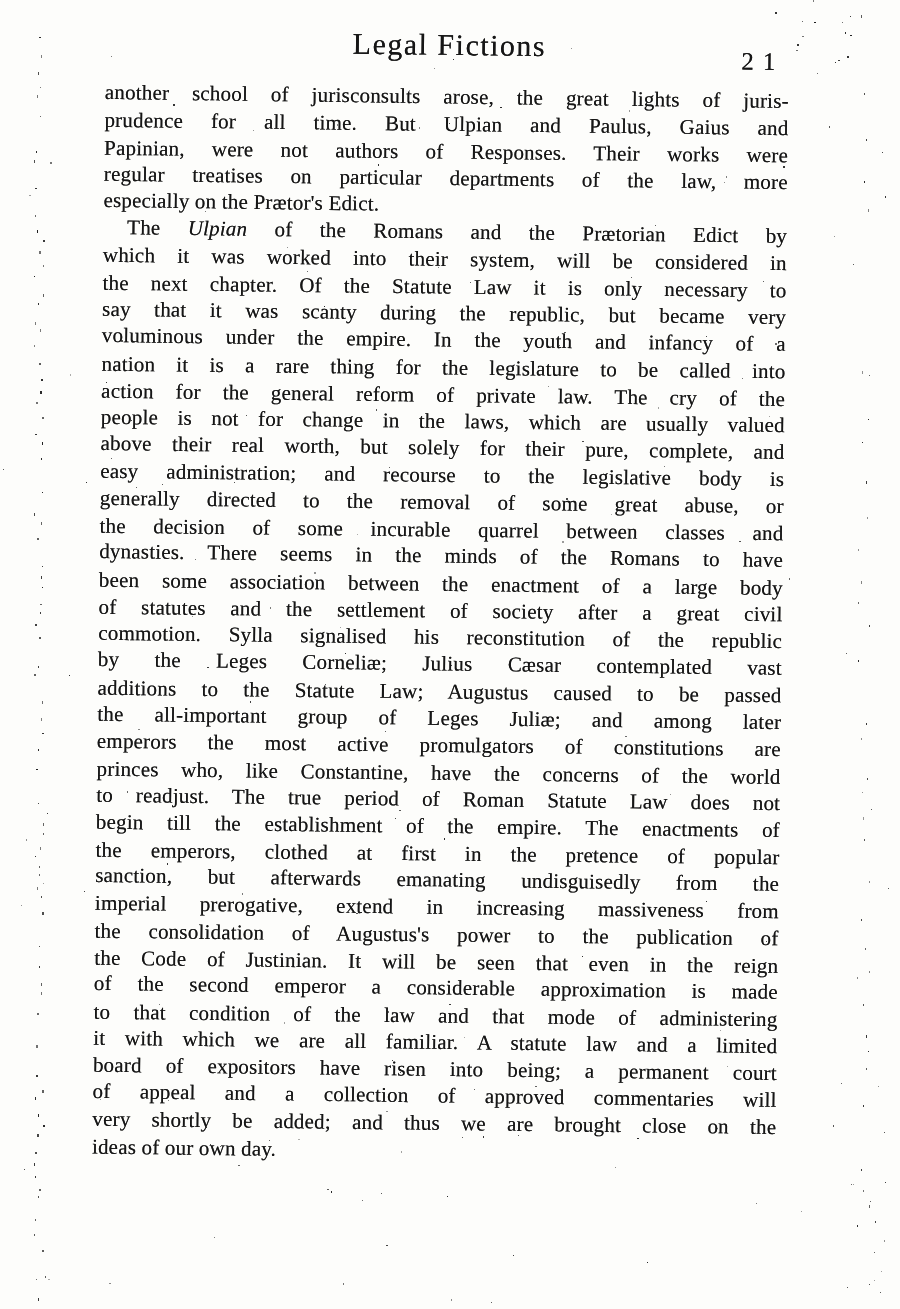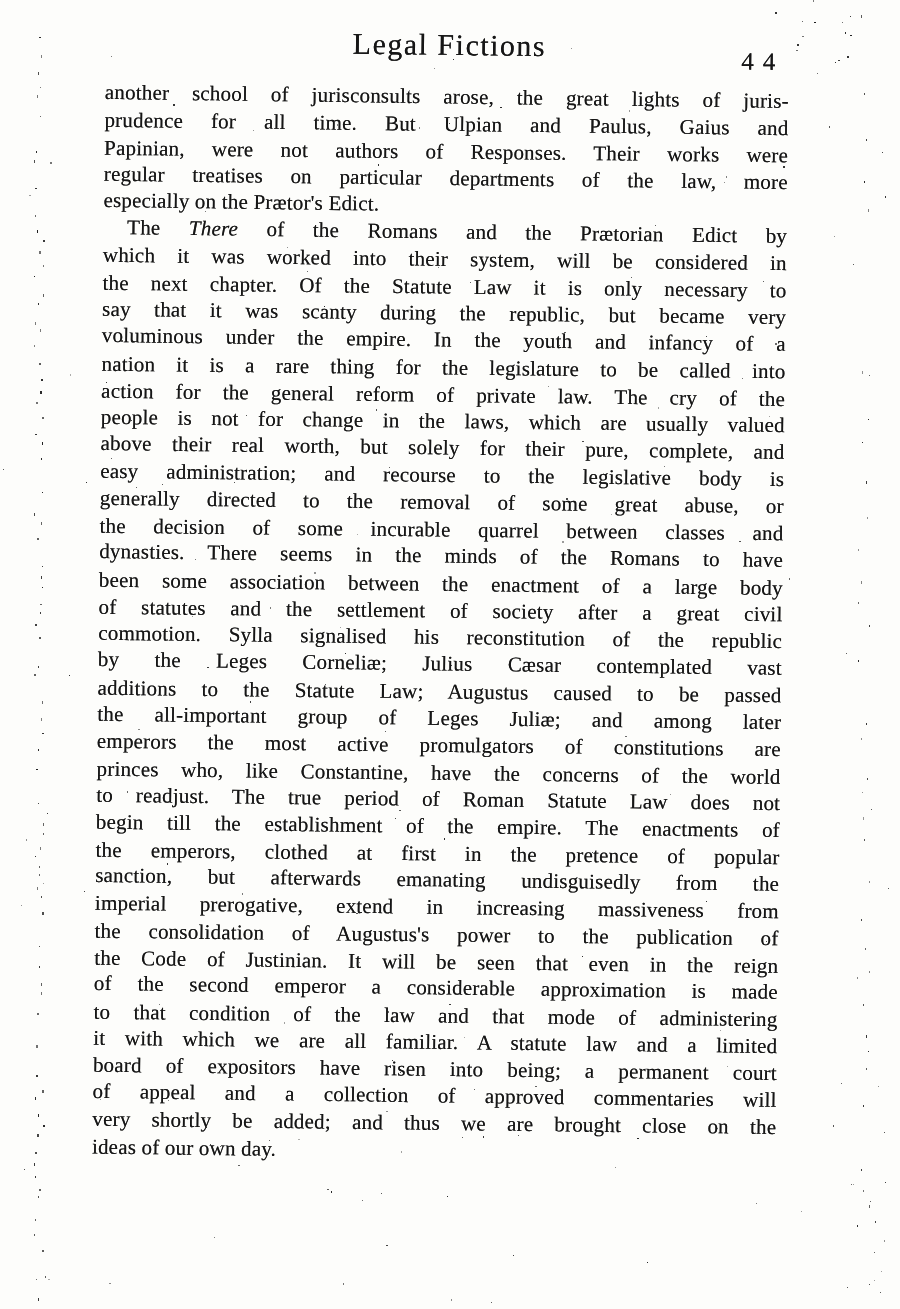--- a/index.html
+++ b/index.html
@@ -72,32 +72,32 @@
     display: block;
   }
 </style>
 </head>
 <body>
 
 <div class="page">
   <div class="content">
     <div class="header">
       <div class="title">Legal Fictions</div>
-      <div class="page-number">44</div>
+      <div class="page-number">21</div>
     </div>
     <div class="body-text">
         <div class="paragraph">
           <div class="line">another school of jurisconsults arose, the great lights of juris-</div>
           <div class="line">prudence for all time.  But Ulpian and Paulus, Gaius and</div>
           <div class="line">Papinian, were not authors of Responses.  Their works were</div>
           <div class="line">regular treatises on particular departments of the law, more</div>
           <div class="line last">especially on the Prætor's Edict.</div>
         </div>
         <div class="paragraph">
-          <div class="line indent"><span>The </span><span class="italic">There</span><span> of the Romans and the Prætorian Edict by</span></div>
+          <div class="line indent"><span>The </span><span class="italic">Ulpian</span><span> of the Romans and the Prætorian Edict by</span></div>
           <div class="line">which it was worked into their system, will be considered in</div>
           <div class="line">the next chapter.  Of the Statute Law it is only necessary to</div>
           <div class="line">say that it was scanty during the republic, but became very</div>
           <div class="line">voluminous under the empire.  In the youth and infancy of a</div>
           <div class="line">nation it is a rare thing for the legislature to be called into</div>
           <div class="line">action for the general reform of private law.  The cry of the</div>
           <div class="line">people is not for change in the laws, which are usually valued</div>
           <div class="line">above their real worth, but solely for their pure, complete, and</div>
           <div class="line">easy administration;  and recourse to the legislative body is</div>
           <div class="line">generally directed to the removal of some great abuse, or</div>

